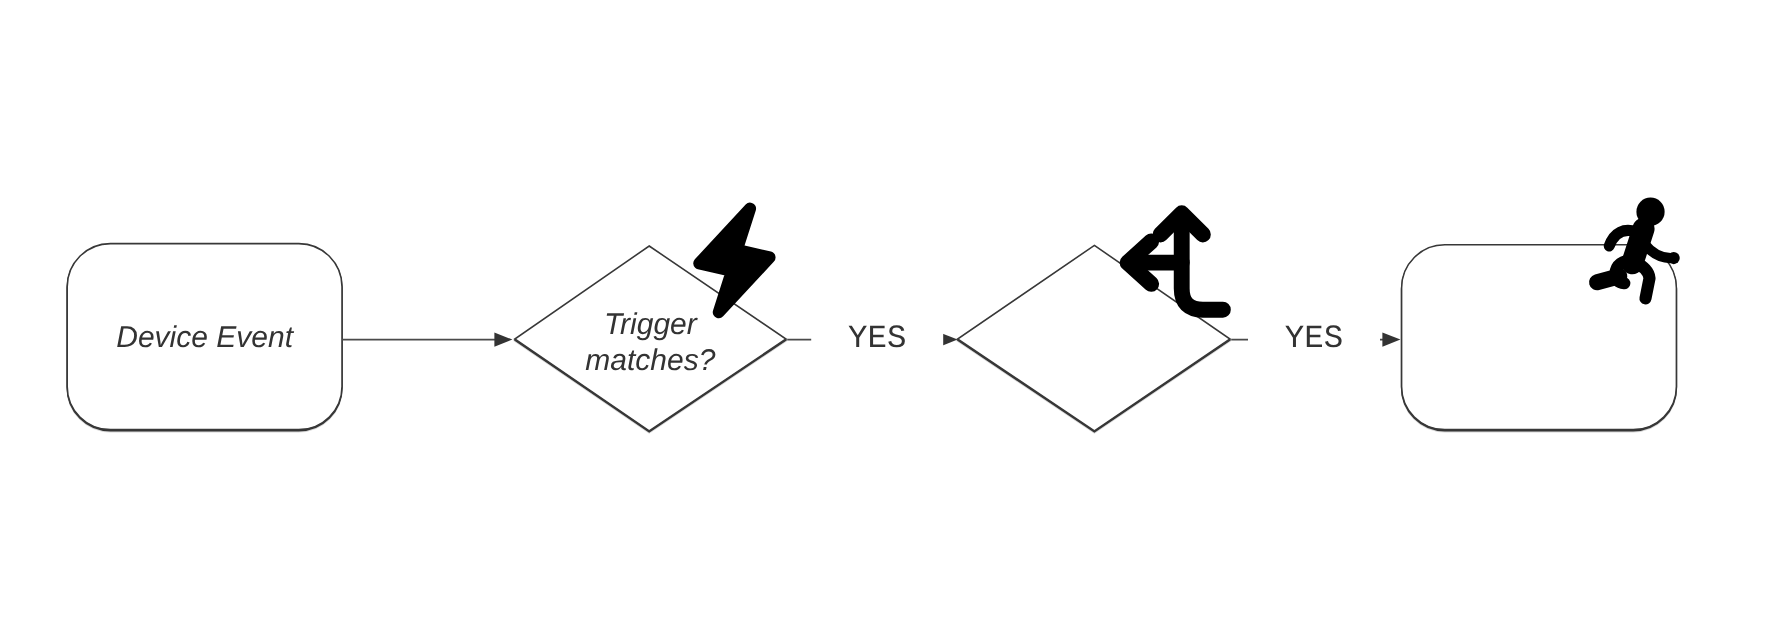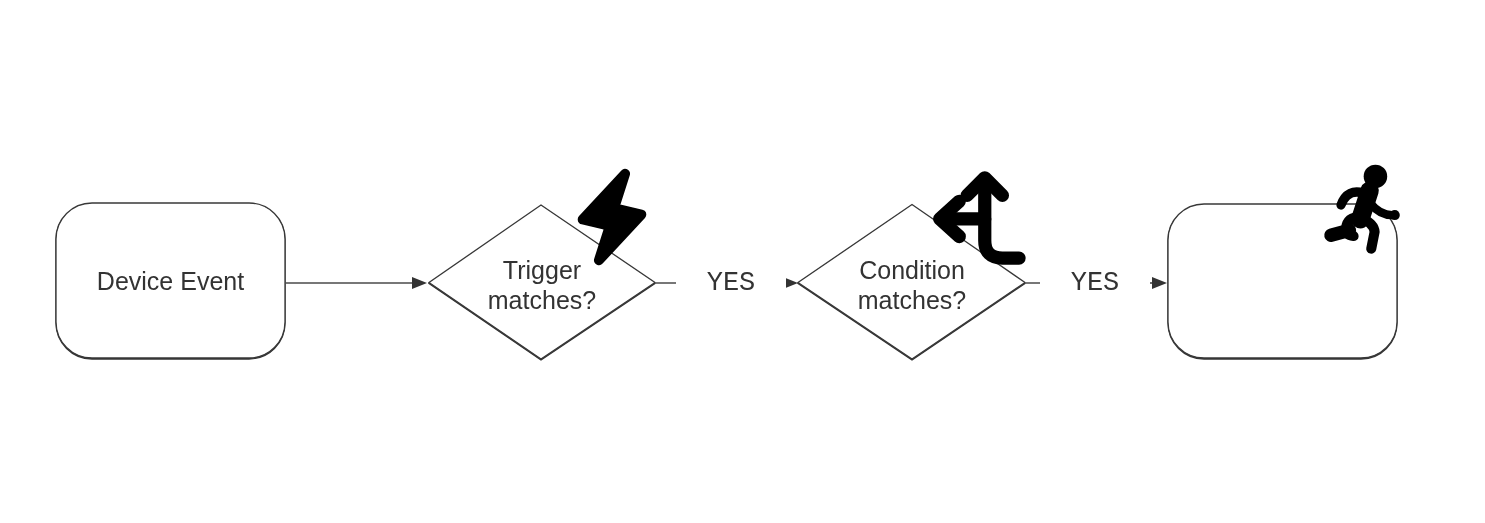--- a/index.html
+++ b/index.html
@@ -52,20 +52,21 @@
     position:absolute;
     display:flex;
     align-items:center;
     justify-content:center;
     text-align:center;
     color:var(--text-color);
   }
   .node-label{
     font-size:25px;
     line-height:30px;
+    font-style:italic;
   }
   .edge-label{
     font-size:27px;
     line-height:30px;
     background:var(--bg-color);
     font-family:Liberation Mono, monospace;
   }
 </style>
 </head>
 <body>
@@ -120,18 +121,17 @@
       </g>
     </g>
   </svg>
 
   <div class="label node-label" style="left:80px;top:203px;width:181px;height:156px;">Device Event</div>
 
   <div class="label node-label" style="left:467px;top:207px;width:150px;height:156px;">Trigger matches?</div>
 
   <div class="label edge-label" style="left:676px;top:255px;width:110px;height:56px;">YES</div>
 
-  <div class="label node-label" style="left:832px;top:207px;width:160px;height:156px;">Condition matches?</div>
 
   <div class="label edge-label" style="left:1040px;top:255px;width:110px;height:56px;">YES</div>
 
 
 </div>
 
 </body></html>

